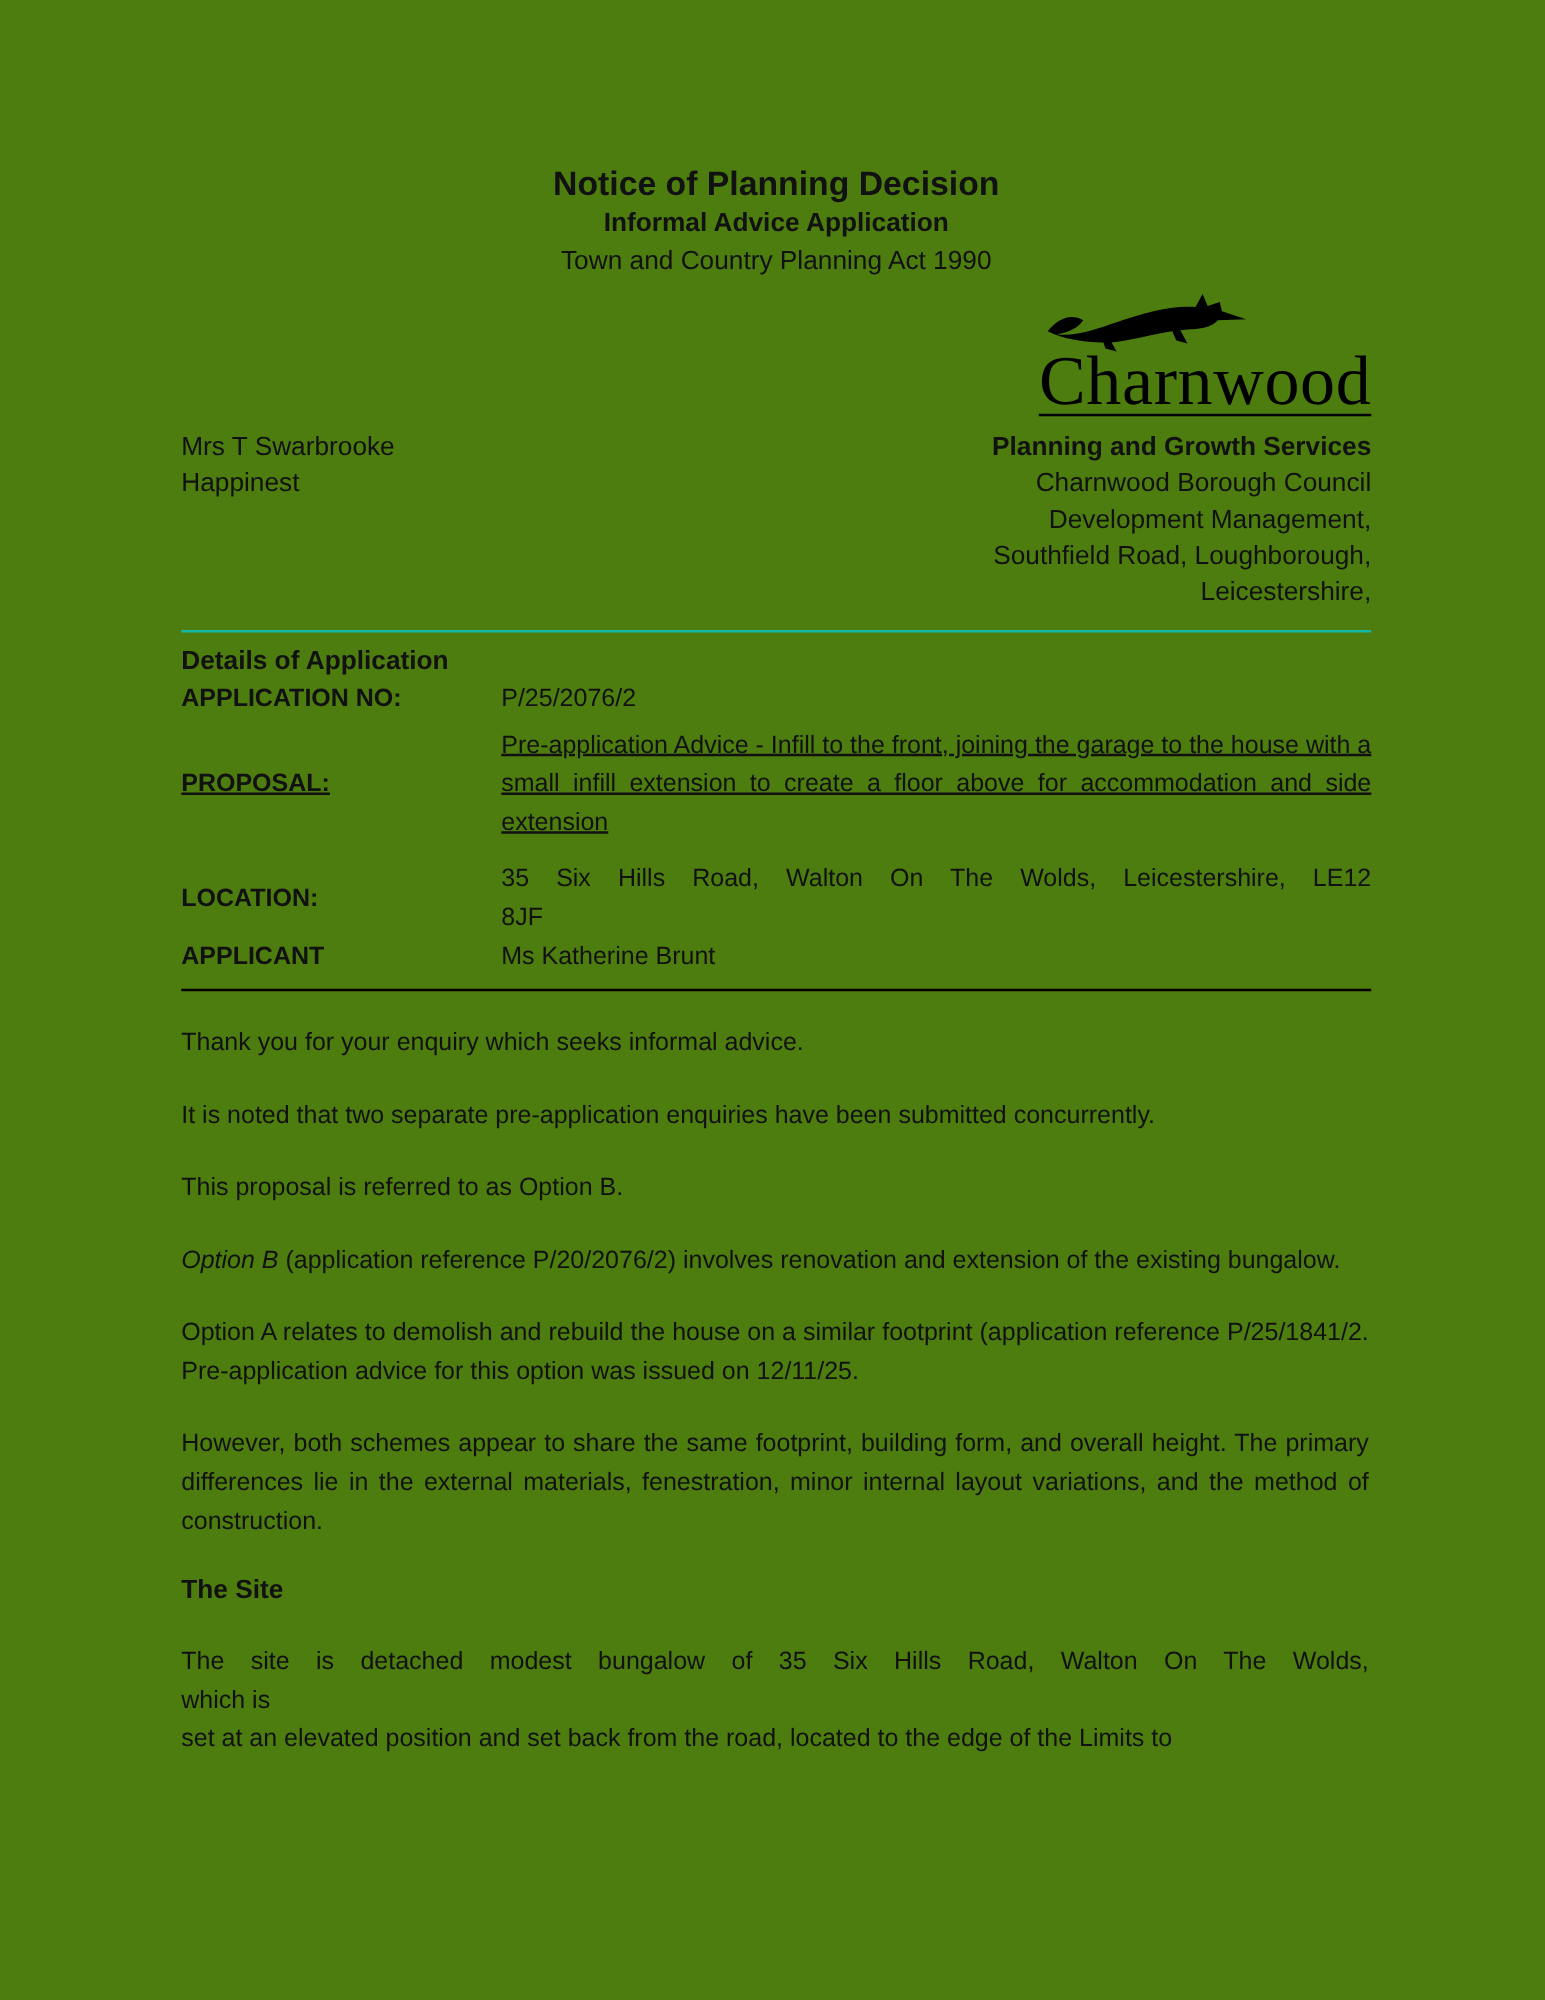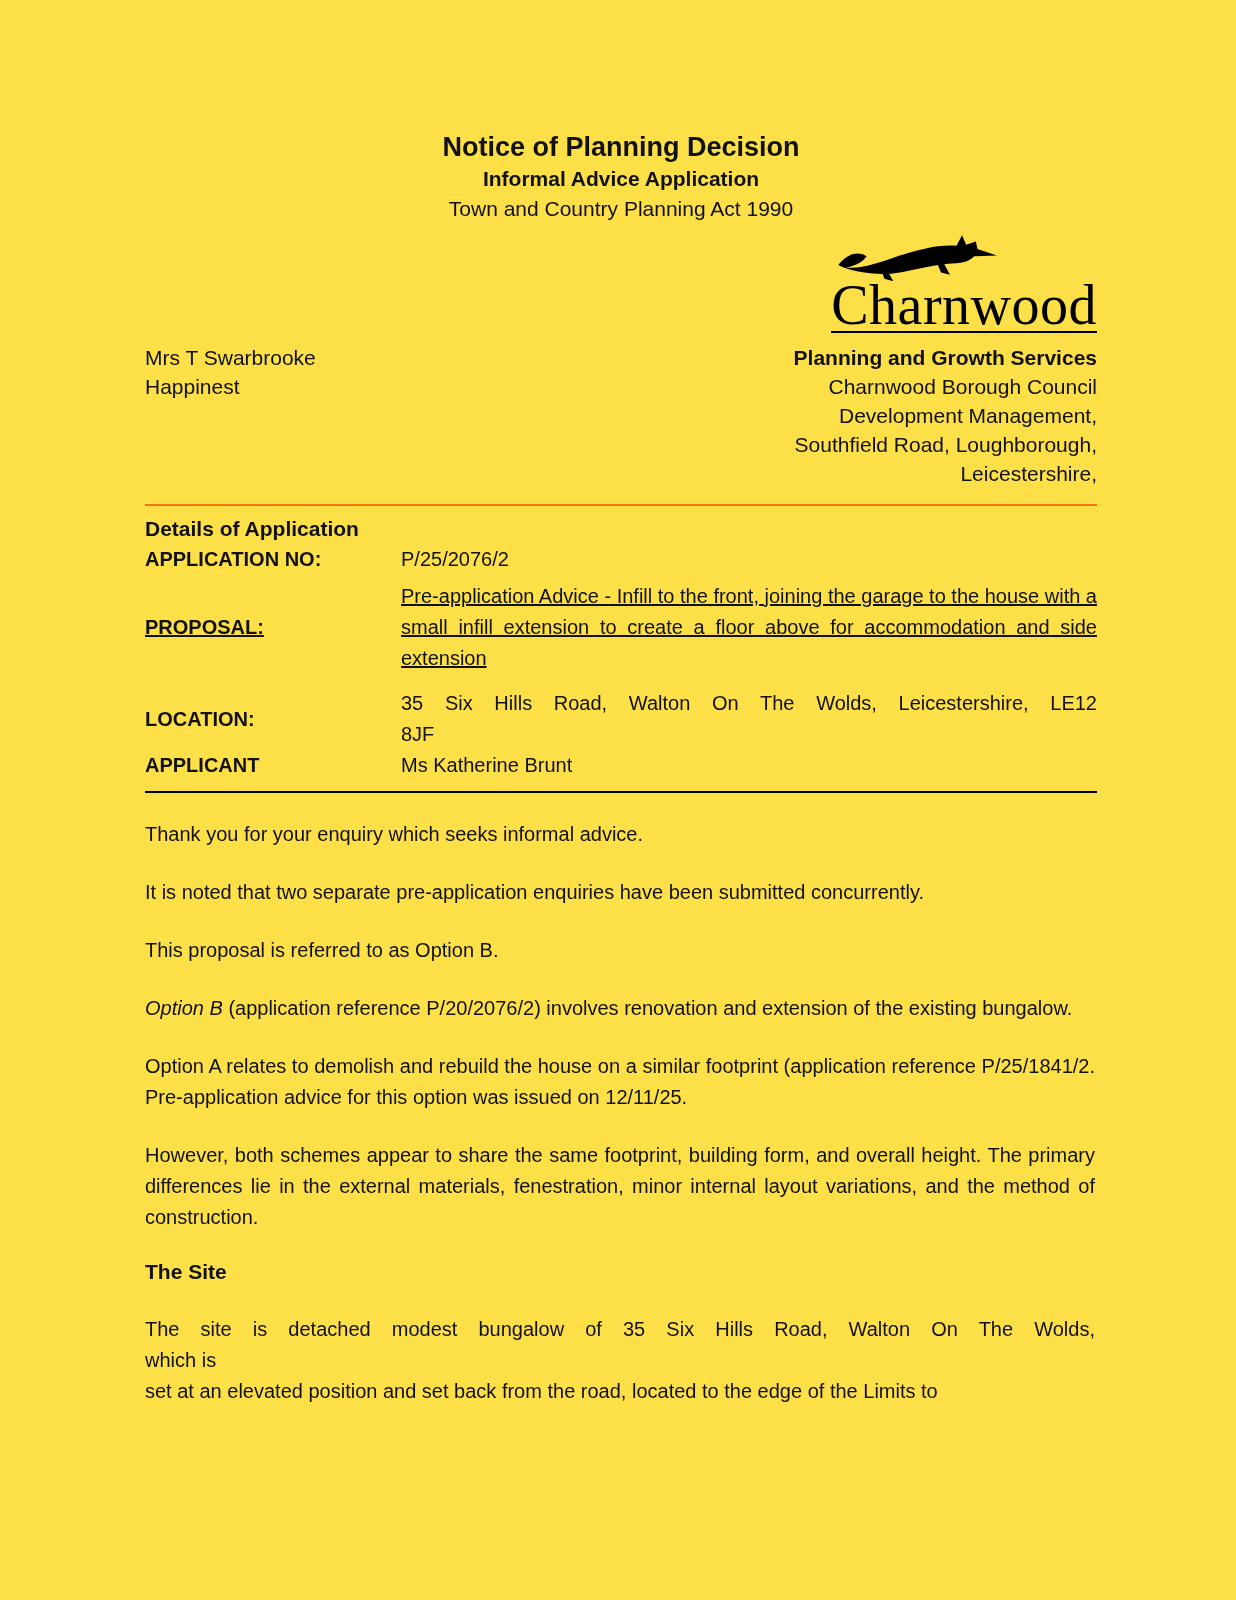--- a/index.html
+++ b/index.html
@@ -9,21 +9,21 @@
     color: #111111;
     font-family: "Liberation Sans", "DejaVu Sans", sans-serif;
   }
   .page {
     position: relative;
     width: 1236px;
     height: 1600px;
     box-sizing: border-box;
     padding: 130px 139px 0 145px;
     overflow: hidden;
-    background: #fde047;
+    background: #4d7c0f;
   }
 
   
   .doc-header { text-align: center; }
   .doc-title   { font-size: 27px; font-weight: 700; line-height: 34px; }
   .doc-subtitle{ font-size: 21px; font-weight: 700; line-height: 30px; }
   .doc-act     { font-size: 21px; line-height: 29px; }
 
   
   .letterhead { display: flex; justify-content: space-between; margin-top: 8px; }
@@ -32,21 +32,21 @@
   .logo-block { display: inline-block; border-bottom: 2px solid #000; padding-bottom: 4px; text-align: left; }
   .fox-svg    { display: block; margin: 0 auto 0 4px; }
   .logo-word  {
     font-family: "Liberation Serif", "DejaVu Serif", serif;
     font-size: 56px; line-height: 44px; letter-spacing: 0.5px; color: #000;
   }
   .dept-title { font-weight: 700; margin-top: 10px; }
 
   
   .details {
-    border-top: 2px solid #f97316;
+    border-top: 2px solid #14b8a6;
     border-bottom: 2px solid #000;
     margin-top: 16px;
     padding: 7px 0 10px;
   }
   .details-heading { font-size: 21px; font-weight: 700; line-height: 31px; }
   .details-table { width: 100%; border-collapse: collapse; }
   .details-table td { font-size: 20px; line-height: 31px; vertical-align: middle; padding: 0; }
   td.lbl { width: 256px; font-weight: 700; }
   td.val { text-align: justify; }
   .pt6  td { padding-top: 6px; text-decoration: underline; }

